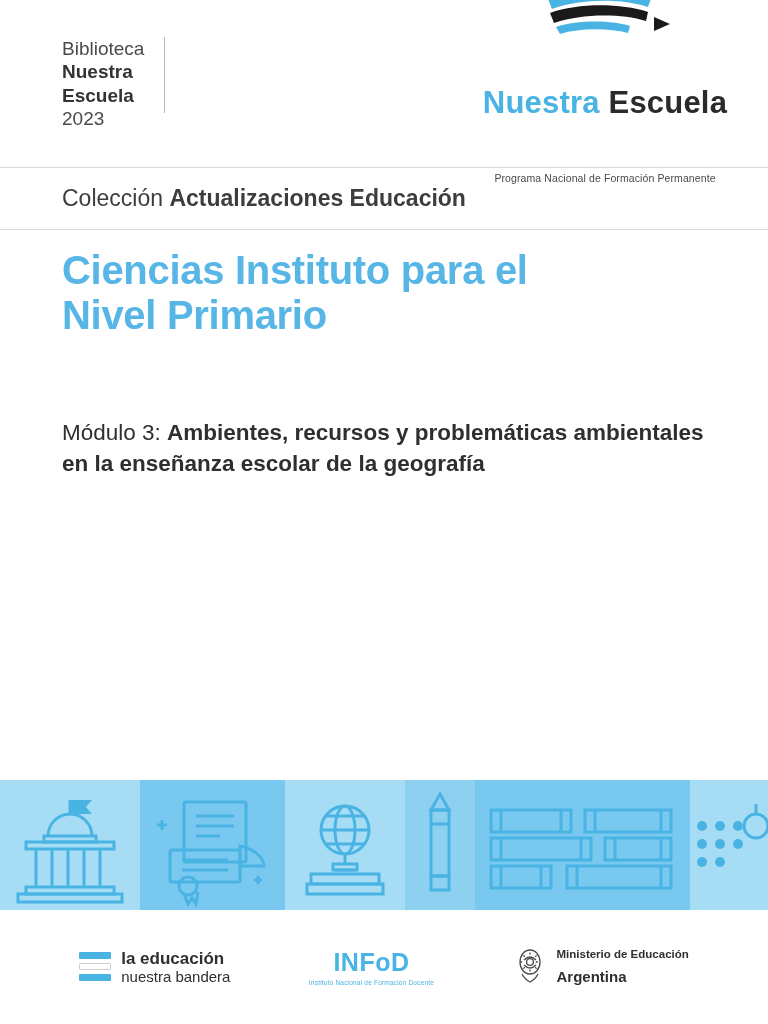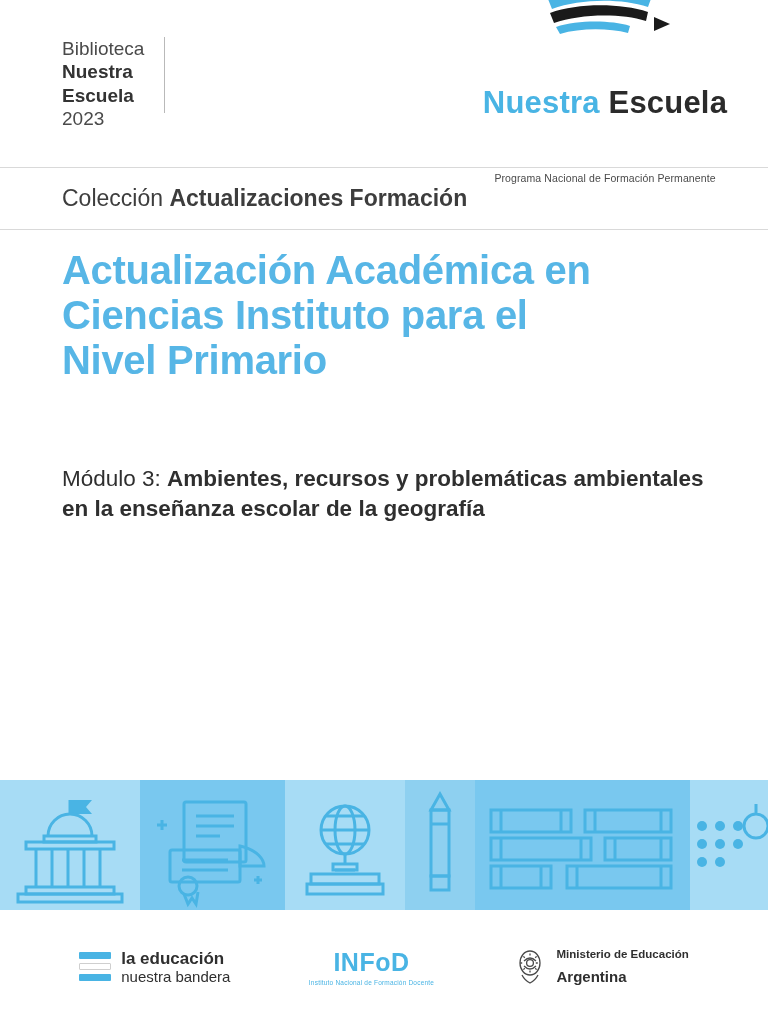--- a/index.html
+++ b/index.html
@@ -135,21 +135,21 @@
   .edu-bars i { display: block; width: 32px; height: 7px; background: #49b4e4; border-radius: 1px; }
   .edu-bars i.mid { background: #ffffff; border: 1px solid #cfcfcf; }
   .edu-text { line-height: 1.15; }
   .edu-text .l1 { font-size: 17px; font-weight: 700; color: #2f2f2f; }
   .edu-text .l2 { font-size: 15px; font-weight: 400; color: #2f2f2f; }
 
   .infod { text-align: center; }
   .infod .word { font-size: 25px; font-weight: 700; color: #49b4e4; letter-spacing: .5px; }
   .infod .sub { font-size: 6.5px; color: #49b4e4; letter-spacing: .2px; margin-top: 2px; }
 
-  .ministerio { display: flex; align-items: center; gap: 10px; }
+  .ministerio { display: flex; align-items: flex-start; gap: 10px; }
   .min-text { line-height: 1.25; }
   .min-text .l1 { font-size: 11.5px; font-weight: 700; color: #2f2f2f; }
   .min-text .l2 { font-size: 15px; font-weight: 700; color: #2f2f2f; margin-top: 6px; }
 </style>
 </head>
 <body>
 
 <div class="page">
 
   <div class="header">
@@ -173,27 +173,26 @@
       <div class="ne-word">
         <span class="blue">Nuestra</span>
         <span class="dark">Escuela</span>
       </div>
       <div class="ne-sub">Programa Nacional de Formación Permanente</div>
     </div>
   </div>
 
   <div class="coleccion-bar">
     <div class="coleccion">
-      <span>Colección </span><b>Actualizaciones Formación</b>
+      <span>Colección </span><b>Actualizaciones Educación</b>
     </div>
   </div>
 
   <div class="title-wrap">
     <div class="main-title">
-      <div>Actualización Académica en</div>
       <div>Ciencias Instituto para el</div>
       <div>Nivel Primario</div>
     </div>
   </div>
 
   <div class="modulo-wrap">
     <div class="modulo">
       <span class="lbl">Módulo 3: </span><span class="strong">Ambientes, recursos y problemáticas ambientales en la enseñanza escolar de la geografía</span>
     </div>
   </div>

